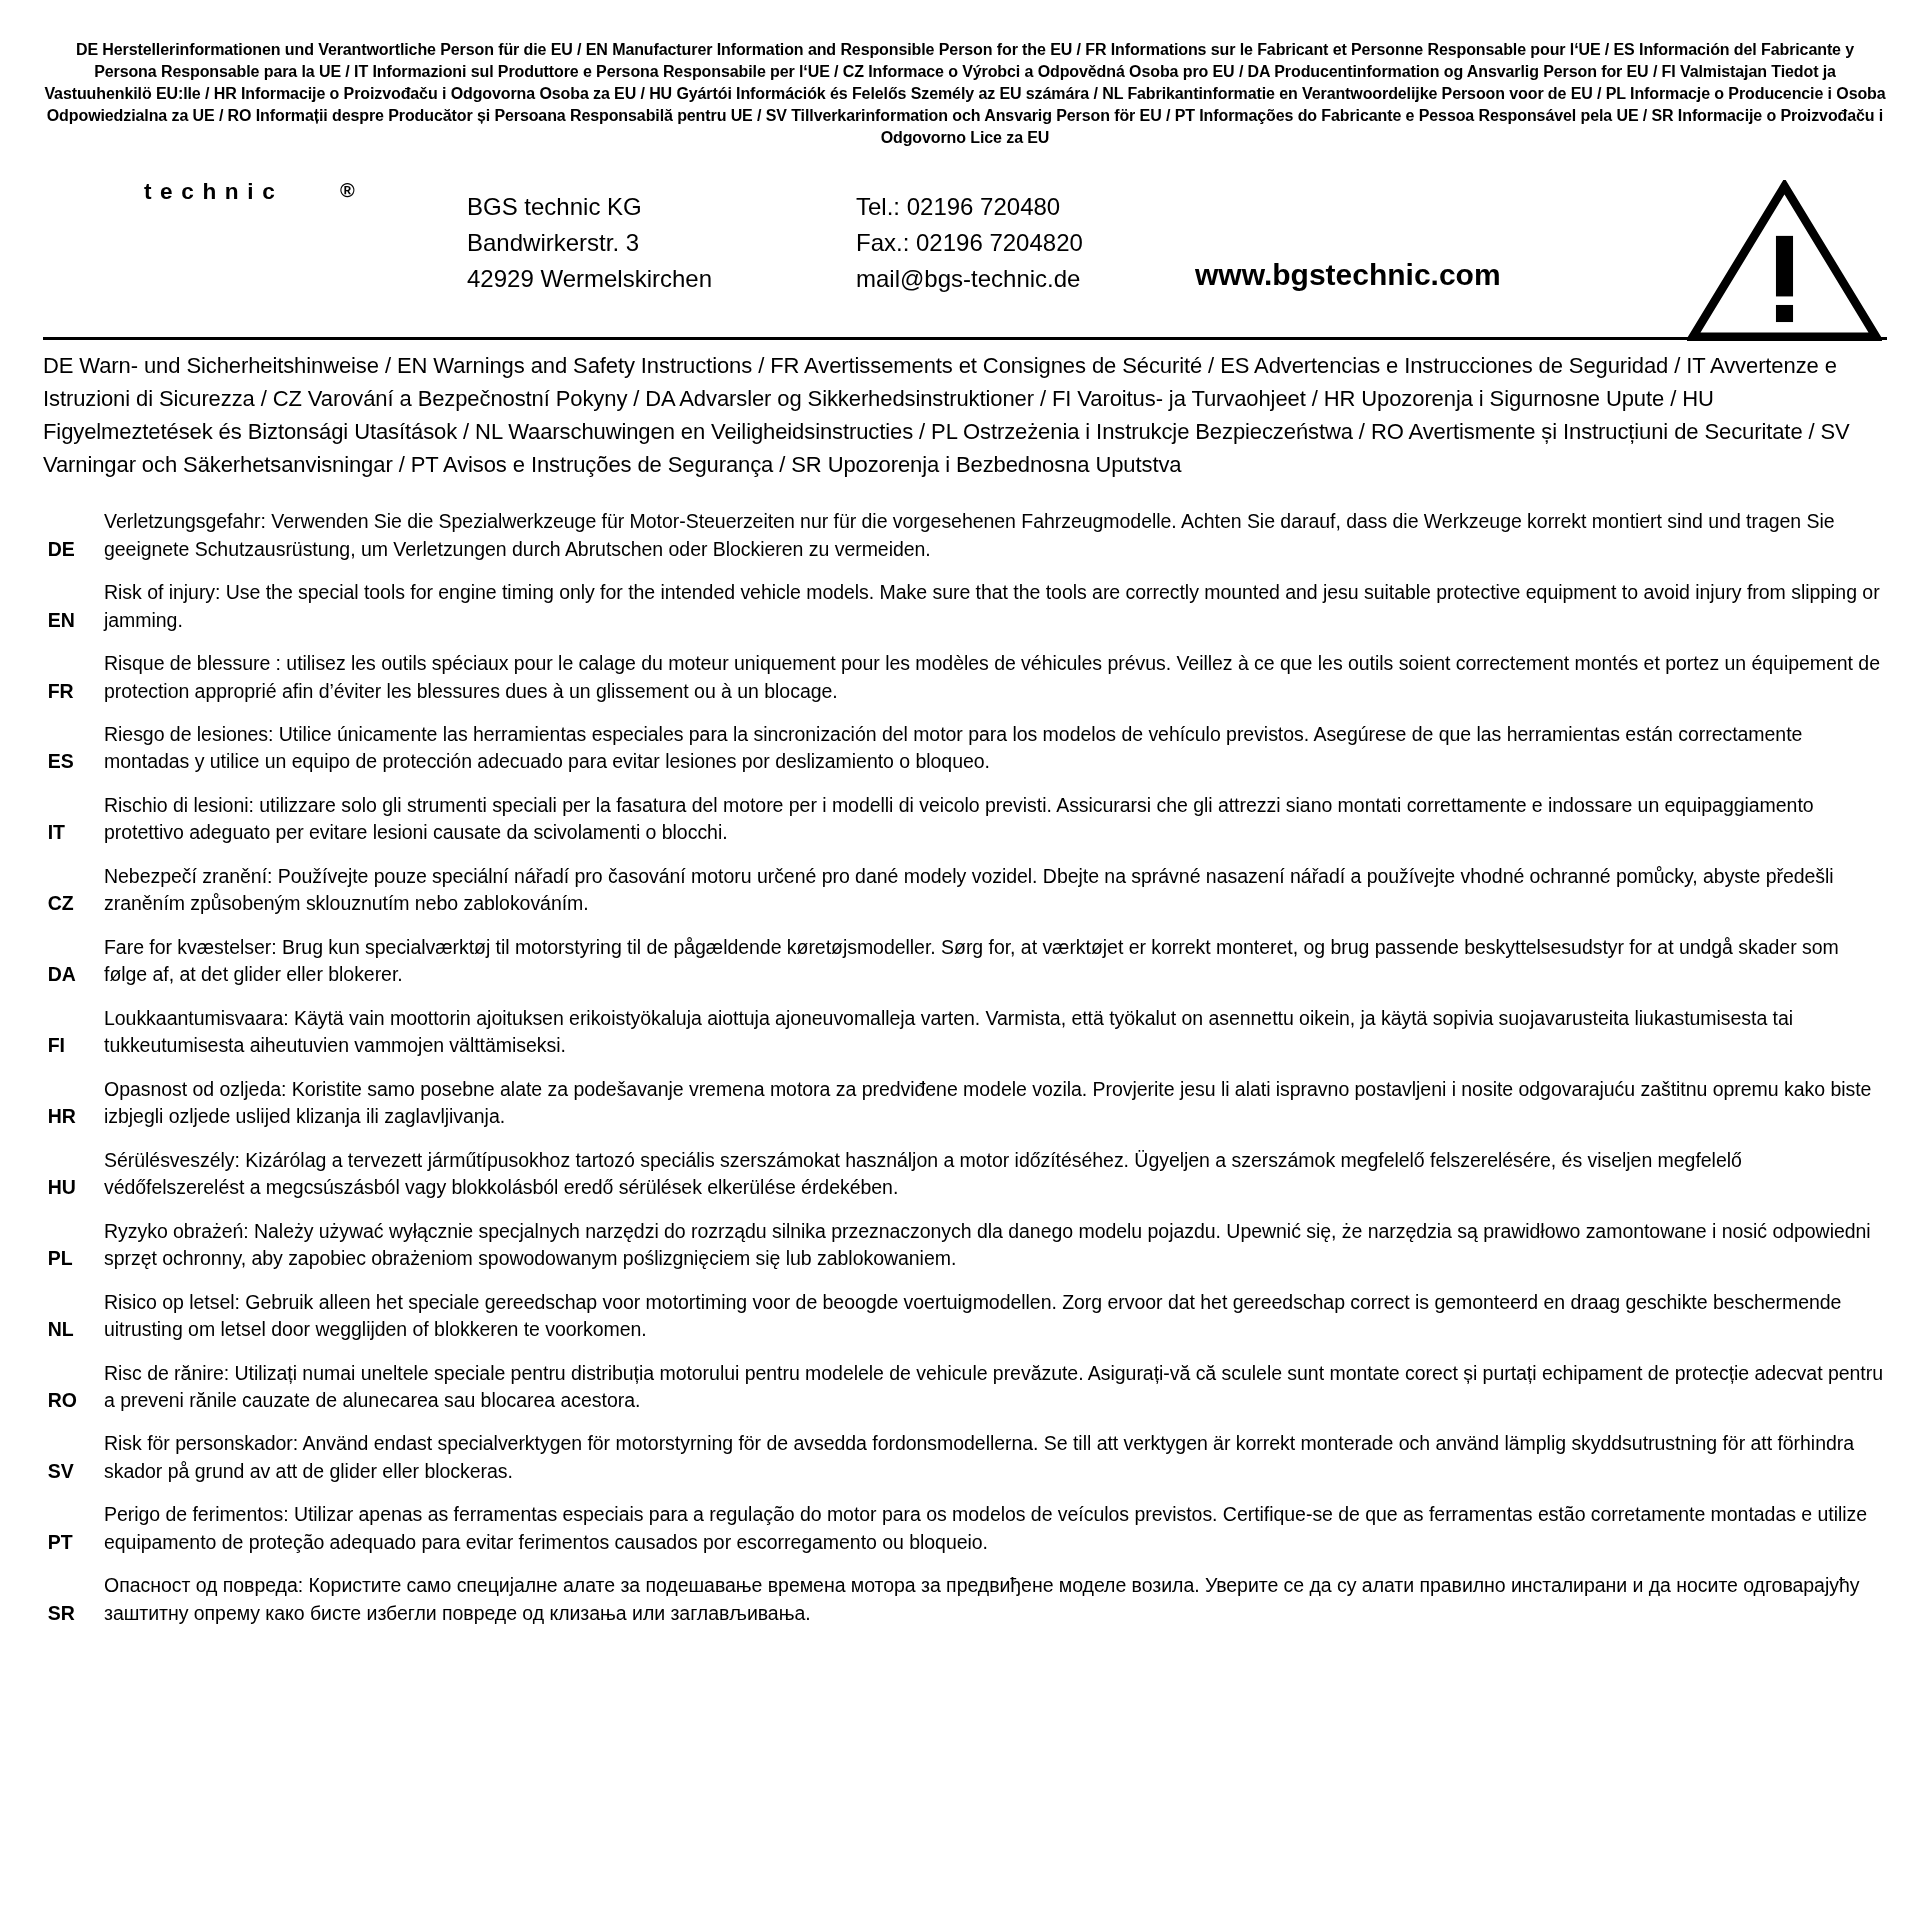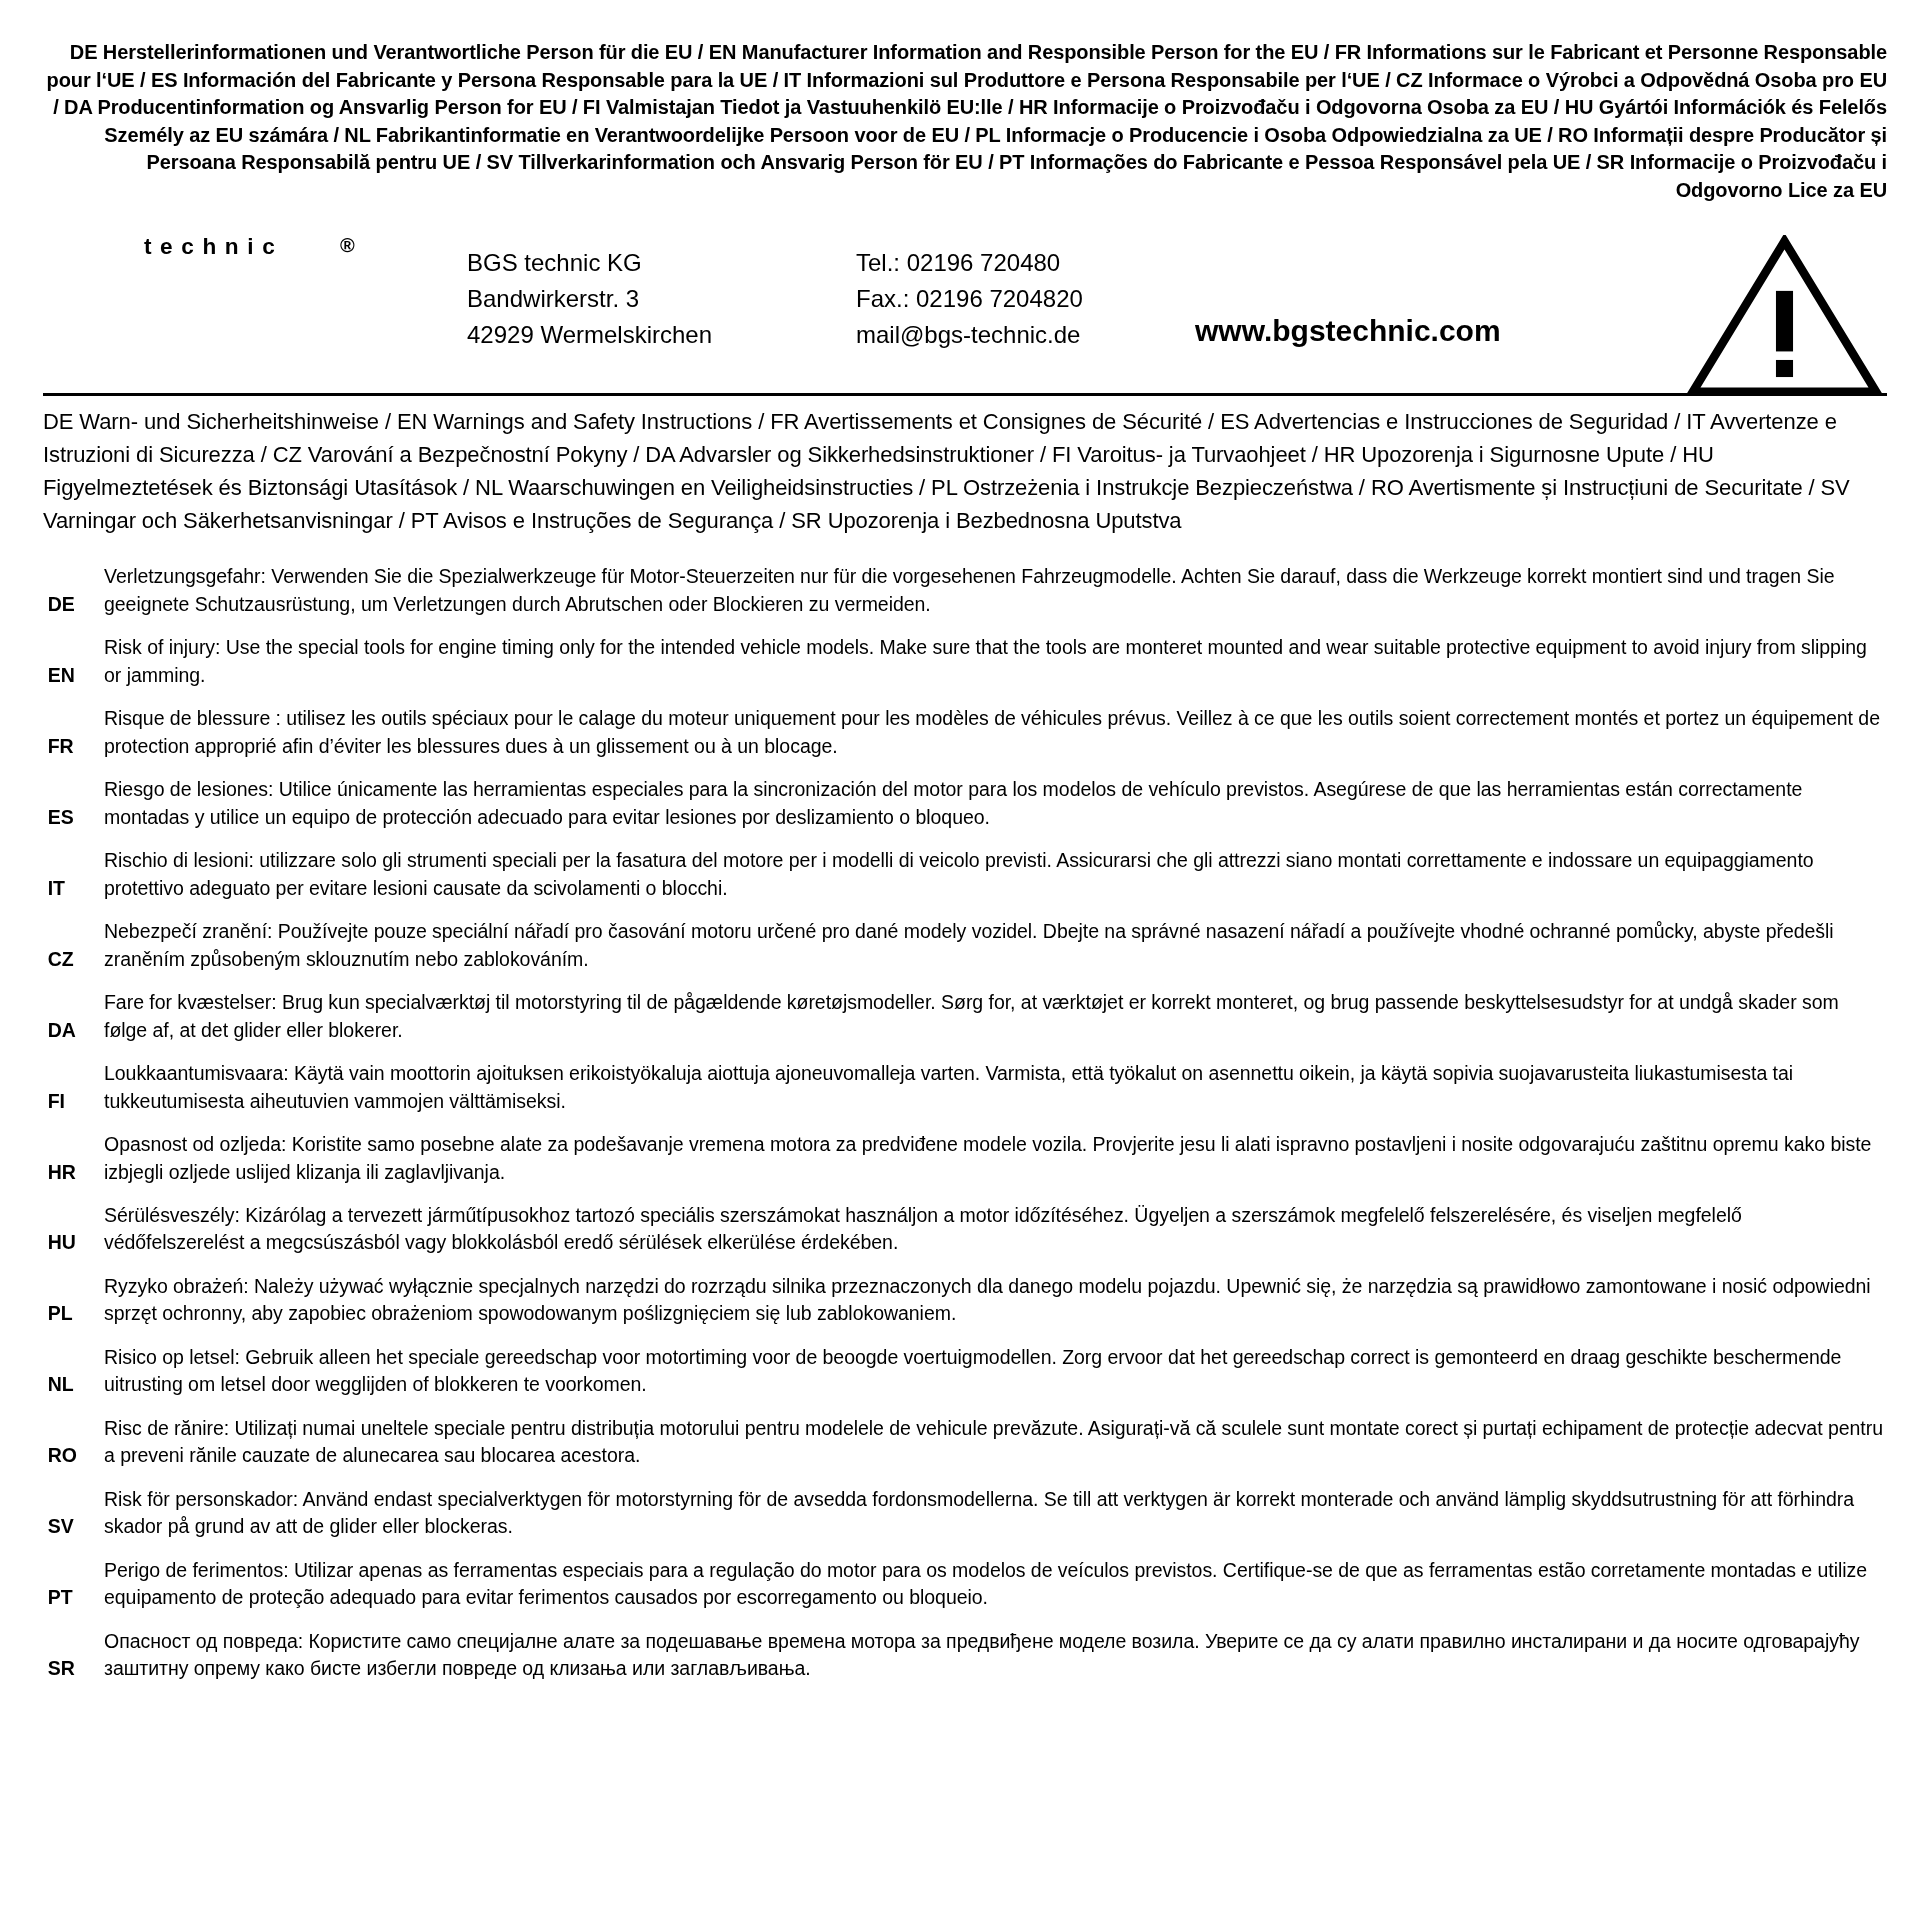--- a/index.html
+++ b/index.html
@@ -16,25 +16,25 @@
   }
   .page {
     box-sizing: border-box;
     width: 1930px;
     height: 1930px;
     padding: 39px 43px 0 43px;
   }
 
   
   .header-langs {
-    font-size: 20px;
+    font-size: 16px;
     font-weight: bold;
     line-height: 1.38;
     letter-spacing: -0.1px;
-    text-align: right;
+    text-align: center;
   }
 
   
   .company-block {
     position: relative;
     margin-top: 23px;
     height: 165px;
   }
   .logo {
     position: absolute;
@@ -172,21 +172,21 @@
 
   <div class="entries">
 
     <div class="entry">
       <div class="entry-code">DE</div>
       <div class="entry-text">Verletzungsgefahr: Verwenden Sie die Spezialwerkzeuge für Motor-Steuerzeiten nur für die vorgesehenen Fahrzeugmodelle. Achten Sie darauf, dass die Werkzeuge korrekt montiert sind und tragen Sie geeignete Schutzausrüstung, um Verletzungen durch Abrutschen oder Blockieren zu vermeiden.</div>
     </div>
 
     <div class="entry">
       <div class="entry-code">EN</div>
-      <div class="entry-text">Risk of injury: Use the special tools for engine timing only for the intended vehicle models. Make sure that the tools are monteret mounted and wear suitable protective equipment to avoid injury from slipping or jamming.</div>
+      <div class="entry-text">Risk of injury: Use the special tools for engine timing only for the intended vehicle models. Make sure that the tools are correctly mounted and jesu suitable protective equipment to avoid injury from slipping or jamming.</div>
     </div>
 
     <div class="entry">
       <div class="entry-code">FR</div>
       <div class="entry-text">Risque de blessure : utilisez les outils spéciaux pour le calage du moteur uniquement pour les modèles de véhicules prévus. Veillez à ce que les outils soient correctement montés et portez un équipement de protection approprié afin d’éviter les blessures dues à un glissement ou à un blocage.</div>
     </div>
 
     <div class="entry">
       <div class="entry-code">ES</div>
       <div class="entry-text">Riesgo de lesiones: Utilice únicamente las herramientas especiales para la sincronización del motor para los modelos de vehículo previstos. Asegúrese de que las herramientas están correctamente montadas y utilice un equipo de protección adecuado para evitar lesiones por deslizamiento o bloqueo.</div>

